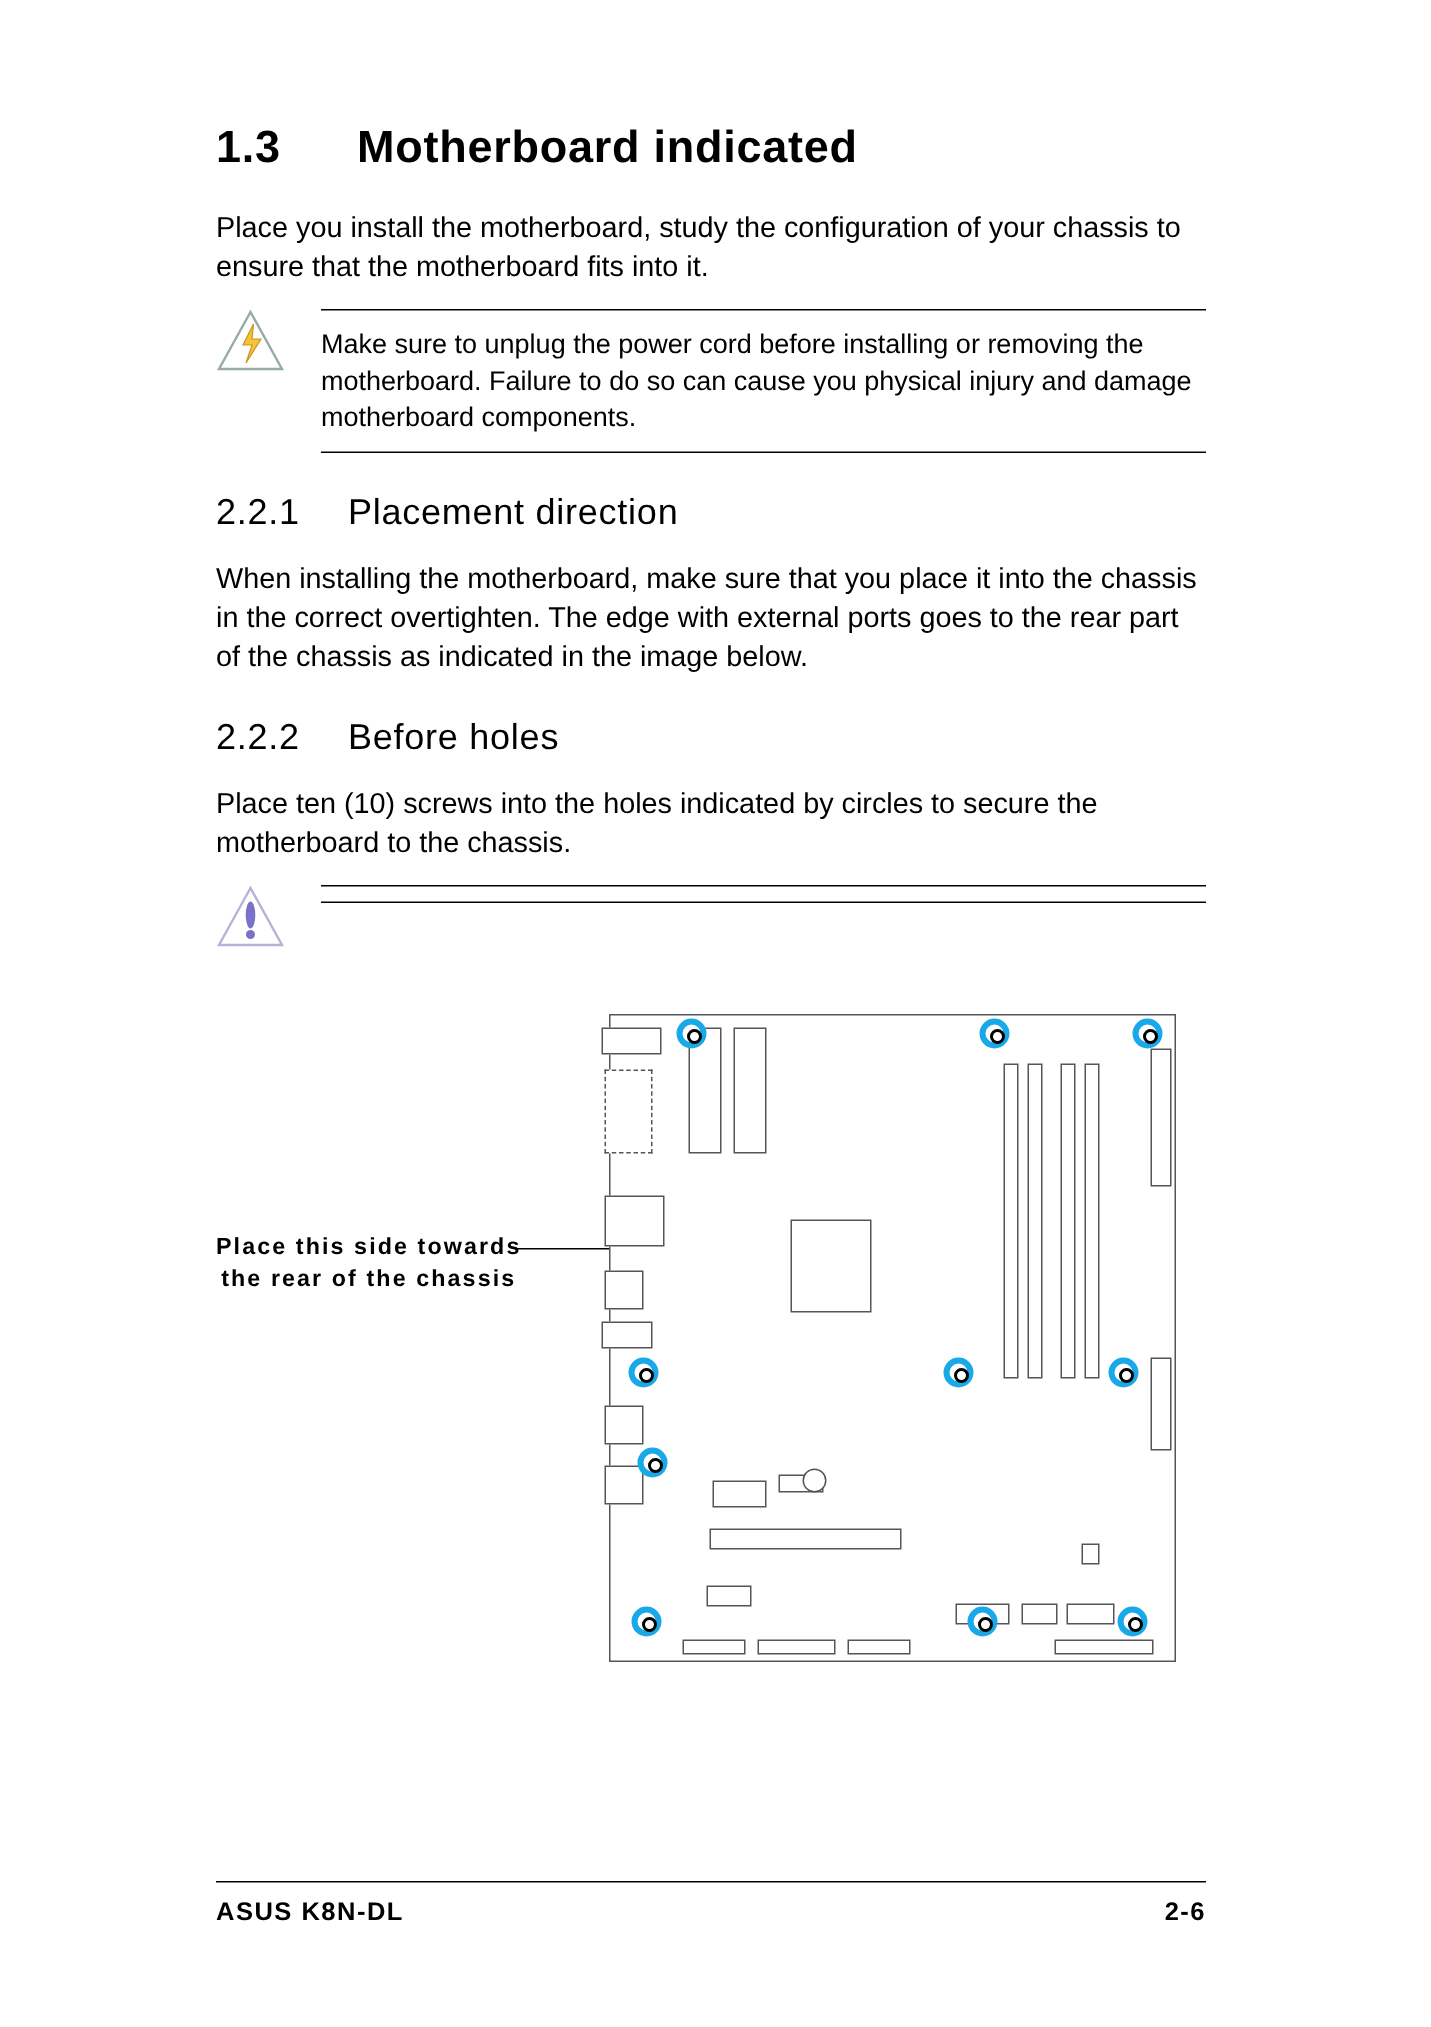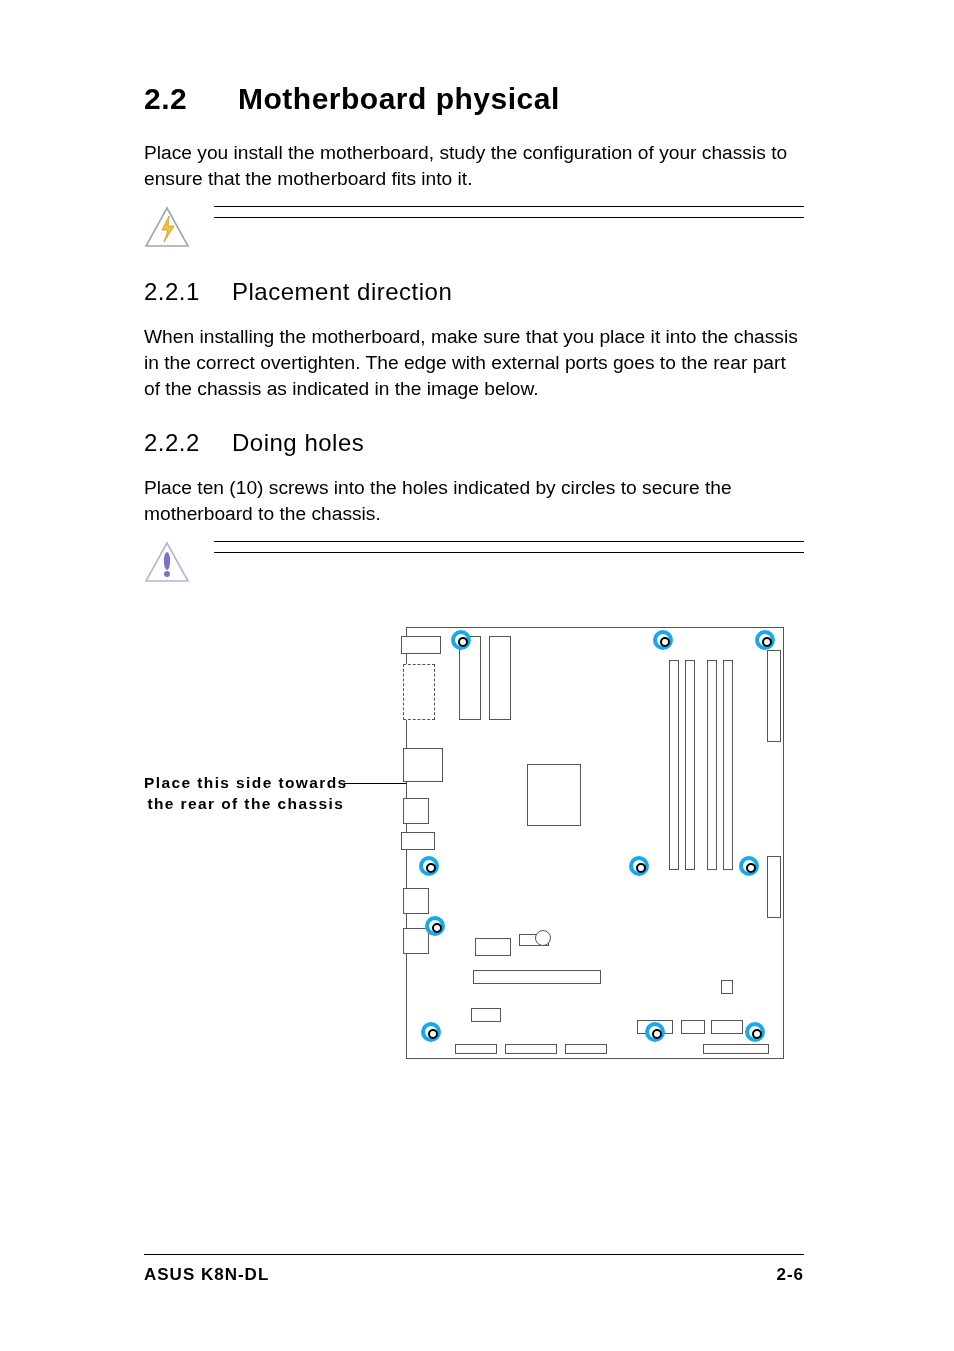--- a/index.html
+++ b/index.html
@@ -107,43 +107,44 @@
     justify-content: space-between;
     font-size: 17px;
     font-weight: 900;
     letter-spacing: 1px;
   }
 </style>
 </head>
 <body>
 
 <h1>
-  <span class="secnum">2.2</span><span>Motherboard physical</span>
+  <span class="secnum">1.3</span><span>Motherboard indicated</span>
 </h1>
 
 <p class="body">Place you install the motherboard, study the configuration of your chassis to ensure that the motherboard fits into it.</p>
 
 <div class="note-block">
   <svg class="note-icon" viewBox="0 0 46 46">
     <polygon points="23,2 44,40 2,40" fill="none" stroke="#9aa" stroke-width="1.6"></polygon>
     <polygon points="25,10 18,24 24,24 20,36 30,20 24,20" fill="#f5c23a" stroke="#c9971f" stroke-width="0.8"></polygon>
   </svg>
   <div class="note-body-wrap">
     <div class="note-rule"></div>
+    <p class="note-text">Make sure to unplug the power cord before installing or removing the motherboard. Failure to do so can cause you physical injury and damage motherboard components.</p>
     <div class="note-rule bottom"></div>
   </div>
 </div>
 
 <h2>
   <span class="subnum">2.2.1</span><span>Placement direction</span>
 </h2>
 <p class="body">When installing the motherboard, make sure that you place it into the chassis in the correct overtighten. The edge with external ports goes to the rear part of the chassis as indicated in the image below.</p>
 
 <h2>
-  <span class="subnum">2.2.2</span><span>Doing holes</span>
+  <span class="subnum">2.2.2</span><span>Before holes</span>
 </h2>
 <p class="body">Place ten (10) screws into the holes indicated by circles to secure the motherboard to the chassis.</p>
 
 <div class="note-block">
   <svg class="note-icon" viewBox="0 0 46 46">
     <polygon points="23,2 44,40 2,40" fill="none" stroke="#b7b3d6" stroke-width="1.6"></polygon>
     <ellipse cx="23" cy="20" rx="3.2" ry="9" fill="#7a72c9"></ellipse>
     <circle cx="23" cy="33" r="3" fill="#7a72c9"></circle>
   </svg>
   <div class="note-body-wrap">

